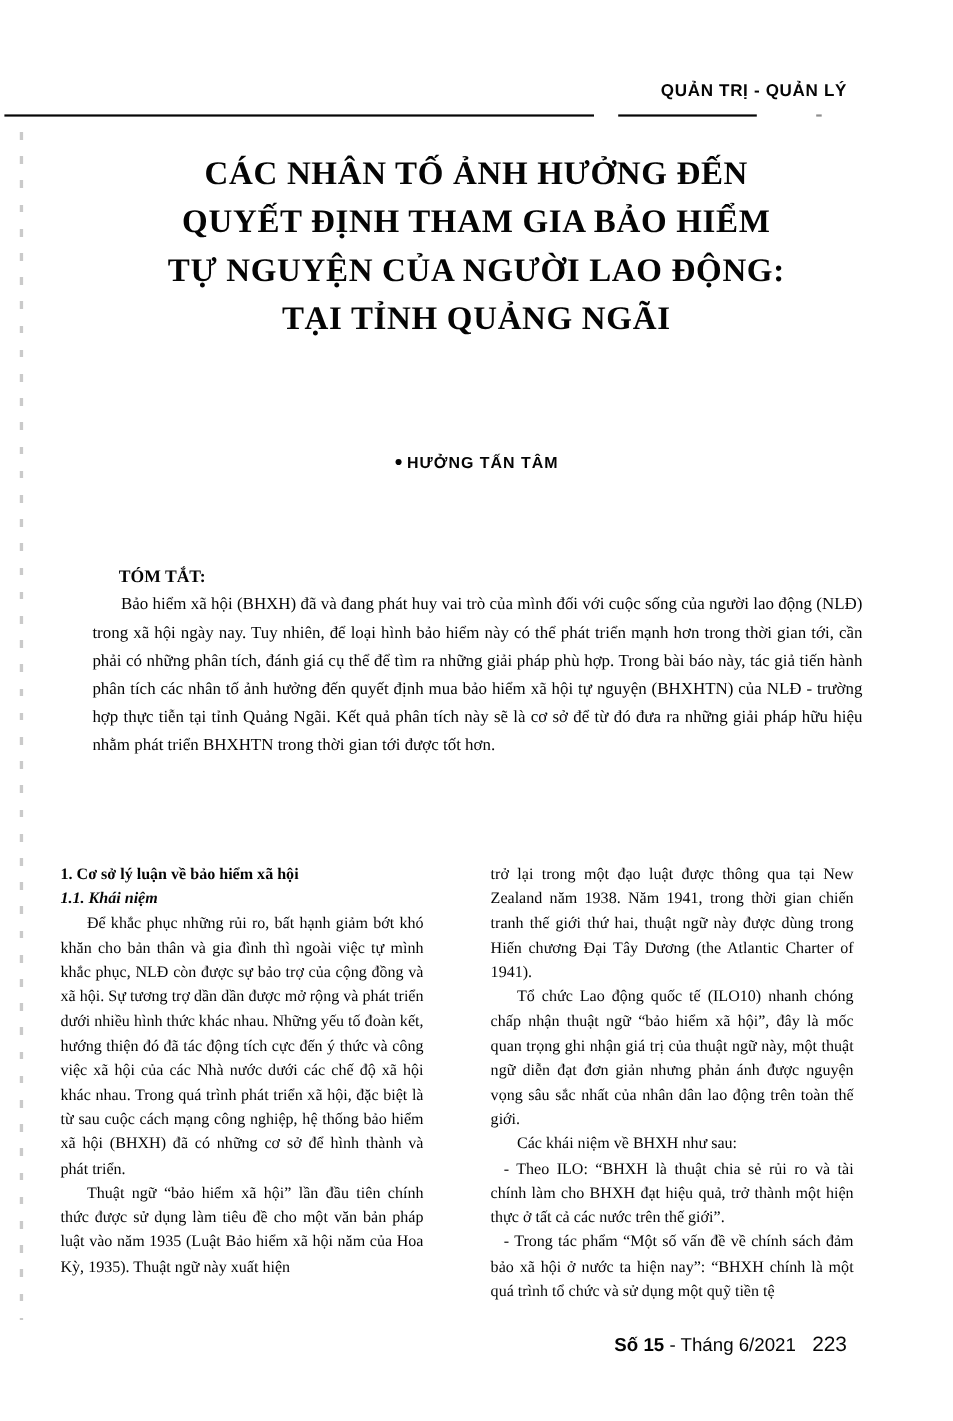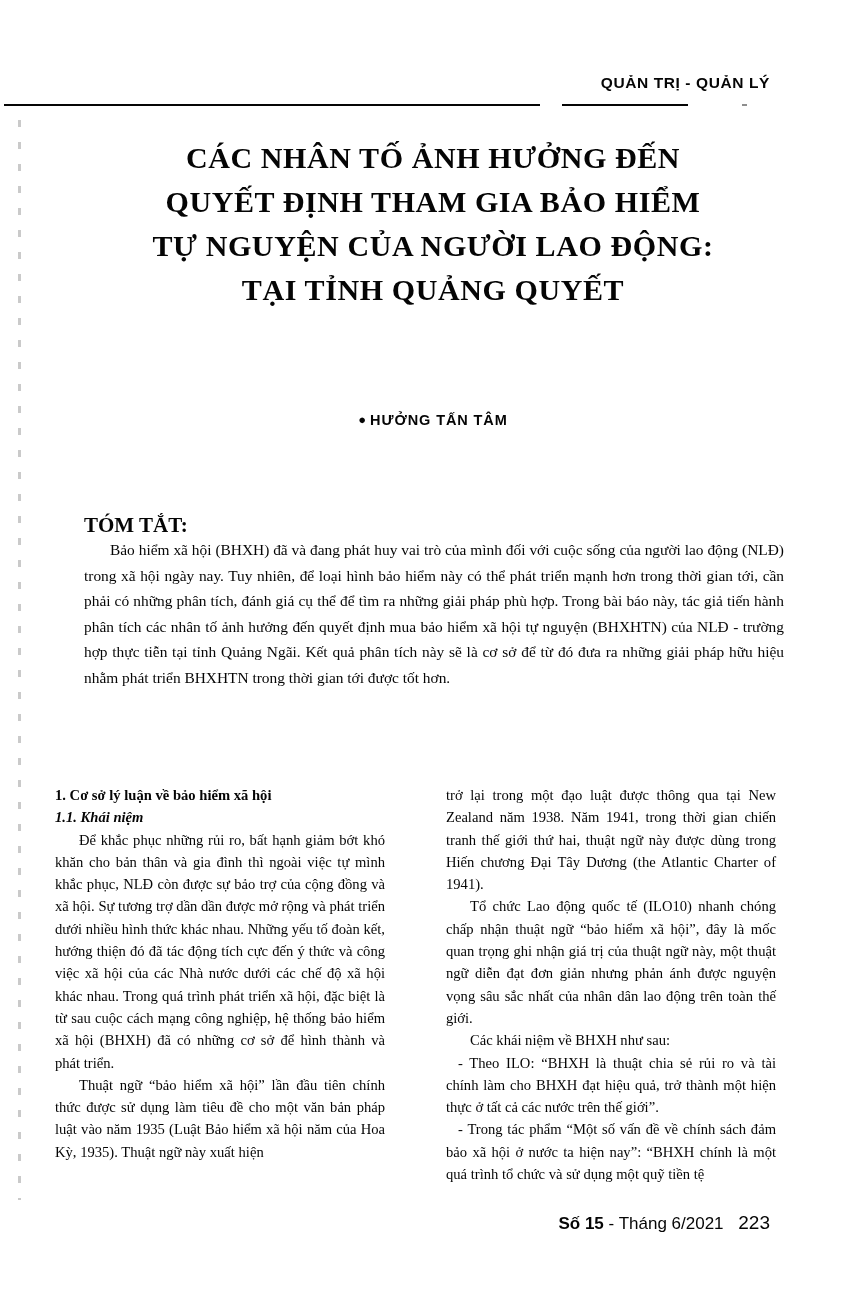--- a/index.html
+++ b/index.html
@@ -109,23 +109,24 @@
 
   
   .abstract {
     position: absolute;
     left: 84px;
     top: 514px;
     width: 700px;
   }
   .abs-head {
     font-weight: bold;
-    font-size: 21px;
+    font-size: 16px;
     line-height: 22px;
     margin-bottom: 1px;
+    margin-left: 24px;
   }
   .abs-body {
     font-size: 15.4px;
     line-height: 25.6px;
     text-align: justify;
     text-indent: 26px;
     margin: 0;
   }
   .abs-kw {
     font-size: 15.4px;
@@ -205,21 +206,21 @@
 
   <div class="runhead">QUẢN TRỊ - QUẢN LÝ</div>
   <div class="rule-main"></div>
   <div class="rule-seg"></div>
   <div class="rule-tick"></div>
 
   <div class="title">
     <div>CÁC NHÂN TỐ ẢNH HƯỞNG ĐẾN</div>
     <div>QUYẾT ĐỊNH THAM GIA BẢO HIỂM</div>
     <div>TỰ NGUYỆN CỦA NGƯỜI LAO ĐỘNG:</div>
-    <div>TẠI TỈNH QUẢNG QUYẾT</div>
+    <div>TẠI TỈNH QUẢNG NGÃI</div>
   </div>
 
   <div class="byline">
     <span class="dot">●</span><span>HƯỞNG TẤN TÂM</span>
   </div>
 
   <div class="abstract">
     <div class="abs-head">TÓM TẮT:</div>
     <p class="abs-body">Bảo hiểm xã hội (BHXH) đã và đang phát huy vai trò của mình đối với cuộc sống của người lao động (NLĐ) trong xã hội ngày nay. Tuy nhiên, để loại hình bảo hiểm này có thể phát triển mạnh hơn trong thời gian tới, cần phải có những phân tích, đánh giá cụ thể để tìm ra những giải pháp phù hợp. Trong bài báo này, tác giả tiến hành phân tích các nhân tố ảnh hưởng đến quyết định mua bảo hiểm xã hội tự nguyện (BHXHTN) của NLĐ - trường hợp thực tiễn tại tỉnh Quảng Ngãi. Kết quả phân tích này sẽ là cơ sở để từ đó đưa ra những giải pháp hữu hiệu nhằm phát triển BHXHTN trong thời gian tới được tốt hơn.</p>
   </div>

